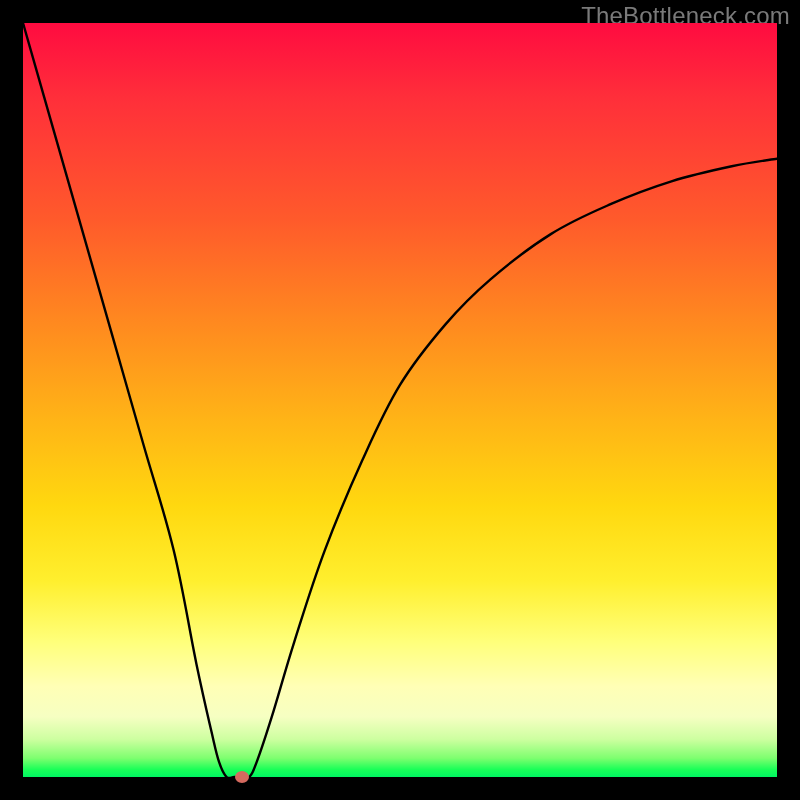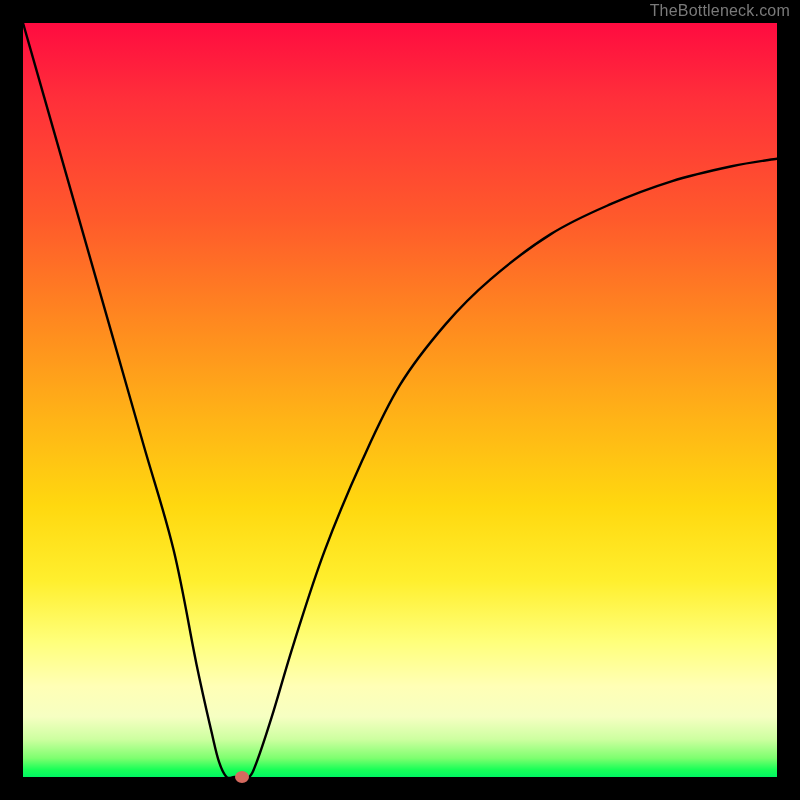--- a/index.html
+++ b/index.html
@@ -47,21 +47,21 @@
     height: 12px;
     border-radius: 50% / 50%;
     background: #d56a5f;
     transform: translate(-50%, -50%);
   }
   .watermark {
     position: absolute;
     top: 2px;
     right: 10px;
     color: #7a7a7a;
-    font-size: 16px;
+    font-size: 24px;
     font-weight: 500;
     letter-spacing: 0.2px;
     user-select: none;
   }
   svg.curve {
     position: absolute;
     left: 0;
     top: 0;
     width: 754px;
     height: 754px;

